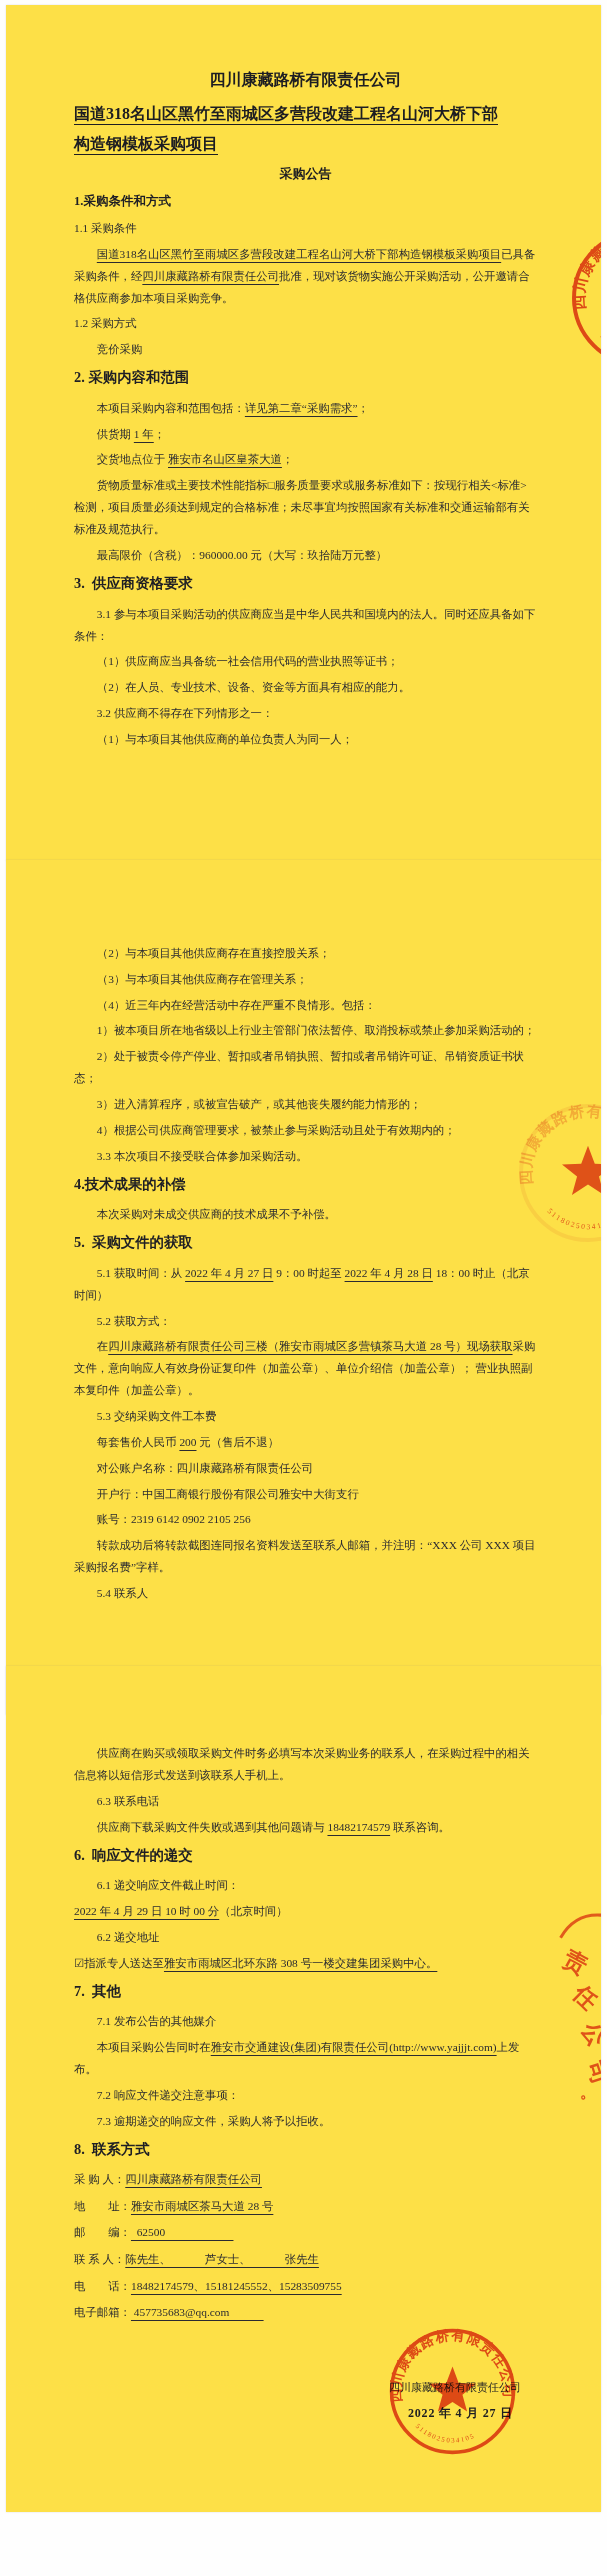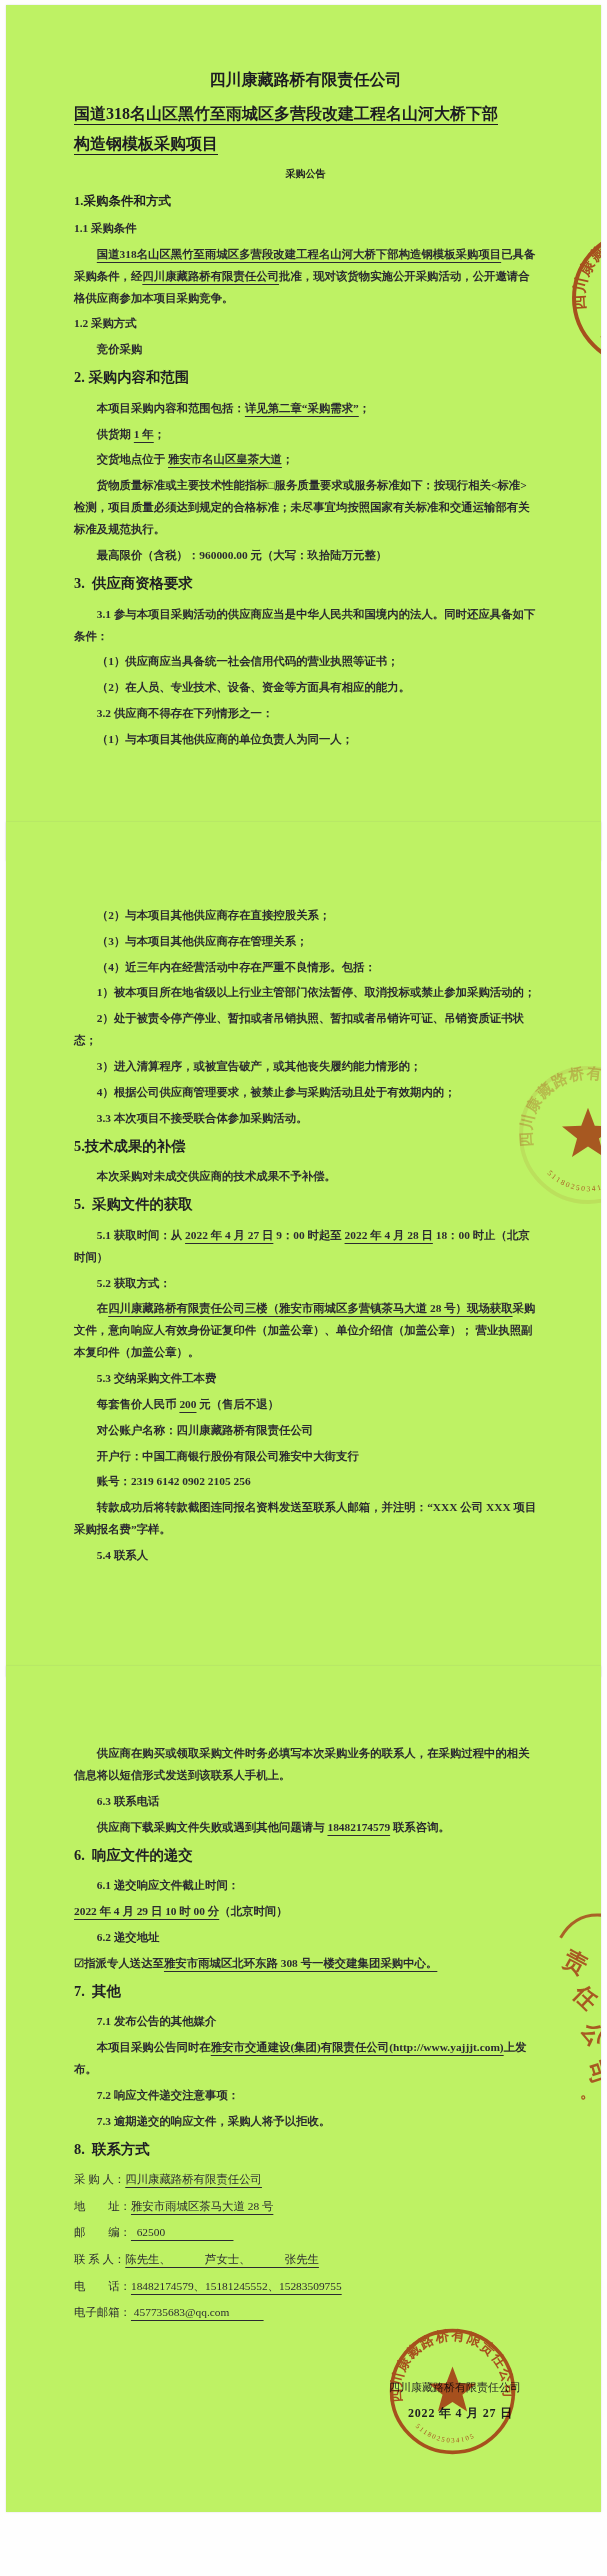--- a/index.html
+++ b/index.html
@@ -3,39 +3,39 @@
 <meta charset="utf-8">
 <style>
   html,body{margin:0;padding:0;}
   body{
     width:607px;height:2576px;position:relative;overflow:hidden;
     background:#fefefe;
     font-family:"Liberation Serif","DejaVu Serif",serif;
     color:#2b2b30;
   }
   .page{
-    position:absolute;left:6px;width:595px;background:#bef264;
+    position:absolute;left:6px;width:595px;background:#fde047;
     overflow:hidden;box-sizing:border-box;padding:0 64px 0 68px;
     box-shadow:0 0 1.5px rgba(120,120,140,.25);
   }
   #page-1{top:4.6px;height:856px;padding-top:13.7px;}
-  #page-2{top:822px;height:855px;padding-top:82px;}
+  #page-2{top:860px;height:855px;padding-top:82px;}
   #page-3{top:1666px;height:846px;padding-top:76px;}
 
-  .b{font-size:11.4px;line-height:22px;margin:0 0 3.8px;text-align:left;font-weight:bold;}
+  .b{font-size:11.4px;line-height:22px;margin:0 0 3.8px;text-align:left;}
   .indent{text-indent:2em;}
   .h{font-size:14.4px;font-weight:bold;line-height:23px;margin:6px 0 7.6px;color:#1f1f24;}
   .h-sm{font-size:12.5px;font-weight:bold;line-height:21px;margin:6px 0 4.6px;color:#1f1f24;}
   .u{text-decoration:underline;text-underline-offset:3.8px;text-decoration-thickness:0.8px;}
   .pre{white-space:pre-wrap;}
 
   .doc-company{font-size:16px;font-weight:bold;text-align:center;line-height:26px;margin:49px 0 6px;color:#1d1d22;}
   .doc-title{font-size:16px;font-weight:bold;text-align:left;line-height:30px;margin:0;color:#1d1d22;}
   .doc-title .u2{text-decoration:underline;text-underline-offset:5.3px;text-decoration-thickness:1.1px;}
-  .doc-notice{font-size:10px;font-weight:bold;text-align:center;line-height:23px;margin:3px 0 6px;color:#1d1d22;}
+  .doc-notice{font-size:13px;font-weight:bold;text-align:center;line-height:23px;margin:3px 0 6px;color:#1d1d22;}
 
   
   .crow{font-size:11.4px;line-height:22px;margin:0 0 4.6px;}
   .crow .lab{white-space:pre-wrap;}
   .crow .val{white-space:pre-wrap;text-decoration:underline;text-underline-offset:3.8px;}
 
   
   .sign-line{position:absolute;font-size:11px;color:#1e1e22;white-space:nowrap;}
   #sign-company{left:383px;top:714px;}
   #sign-date{left:402px;top:739px;font-size:12px;font-weight:bold;letter-spacing:0.8px;}
@@ -107,21 +107,21 @@
 <div class="page" id="page-2">
   <p class="b indent">（2）与本项目其他供应商存在直接控股关系；</p>
   <p class="b indent">（3）与本项目其他供应商存在管理关系；</p>
   <p class="b indent">（4）近三年内在经营活动中存在严重不良情形。包括：</p>
   <p class="b indent">1）被本项目所在地省级以上行业主管部门依法暂停、取消投标或禁止参加采购活动的；</p>
   <p class="b indent">2）处于被责令停产停业、暂扣或者吊销执照、暂扣或者吊销许可证、吊销资质证书状态；</p>
   <p class="b indent">3）进入清算程序，或被宣告破产，或其他丧失履约能力情形的；</p>
   <p class="b indent">4）根据公司供应商管理要求，被禁止参与采购活动且处于有效期内的；</p>
   <p class="b indent">3.3 本次项目不接受联合体参加采购活动。</p>
 
-  <div class="h pre">5.技术成果的补偿</div>
+  <div class="h pre">4.技术成果的补偿</div>
   <p class="b indent">本次采购对未成交供应商的技术成果不予补偿。</p>
 
   <div class="h pre">5.  采购文件的获取</div>
   <p class="b indent"><span class="pre">5.1 获取时间：从 </span><span class="u">2022 年 4 月 27 日</span><span class="pre"> 9：00 时起至 </span><span class="u">2022 年 4 月 28 日</span><span class="pre"> 18：00 时止（北京时间）</span></p>
   <p class="b indent">5.2 获取方式：</p>
   <p class="b indent"><span>在</span><span class="u">四川康藏路桥有限责任公司三楼（雅安市雨城区多营镇茶马大道 28 号）现场获取</span><span>采购文件，意向响应人有效身份证复印件（加盖公章）、单位介绍信（加盖公章）； 营业执照副本复印件（加盖公章）。</span></p>
   <p class="b indent">5.3 交纳采购文件工本费</p>
   <p class="b indent"><span class="pre">每套售价人民币 </span><span class="u">200</span><span class="pre"> 元（售后不退）</span></p>
   <p class="b indent">对公账户名称：四川康藏路桥有限责任公司</p>
   <p class="b indent">开户行：中国工商银行股份有限公司雅安中大街支行</p>

